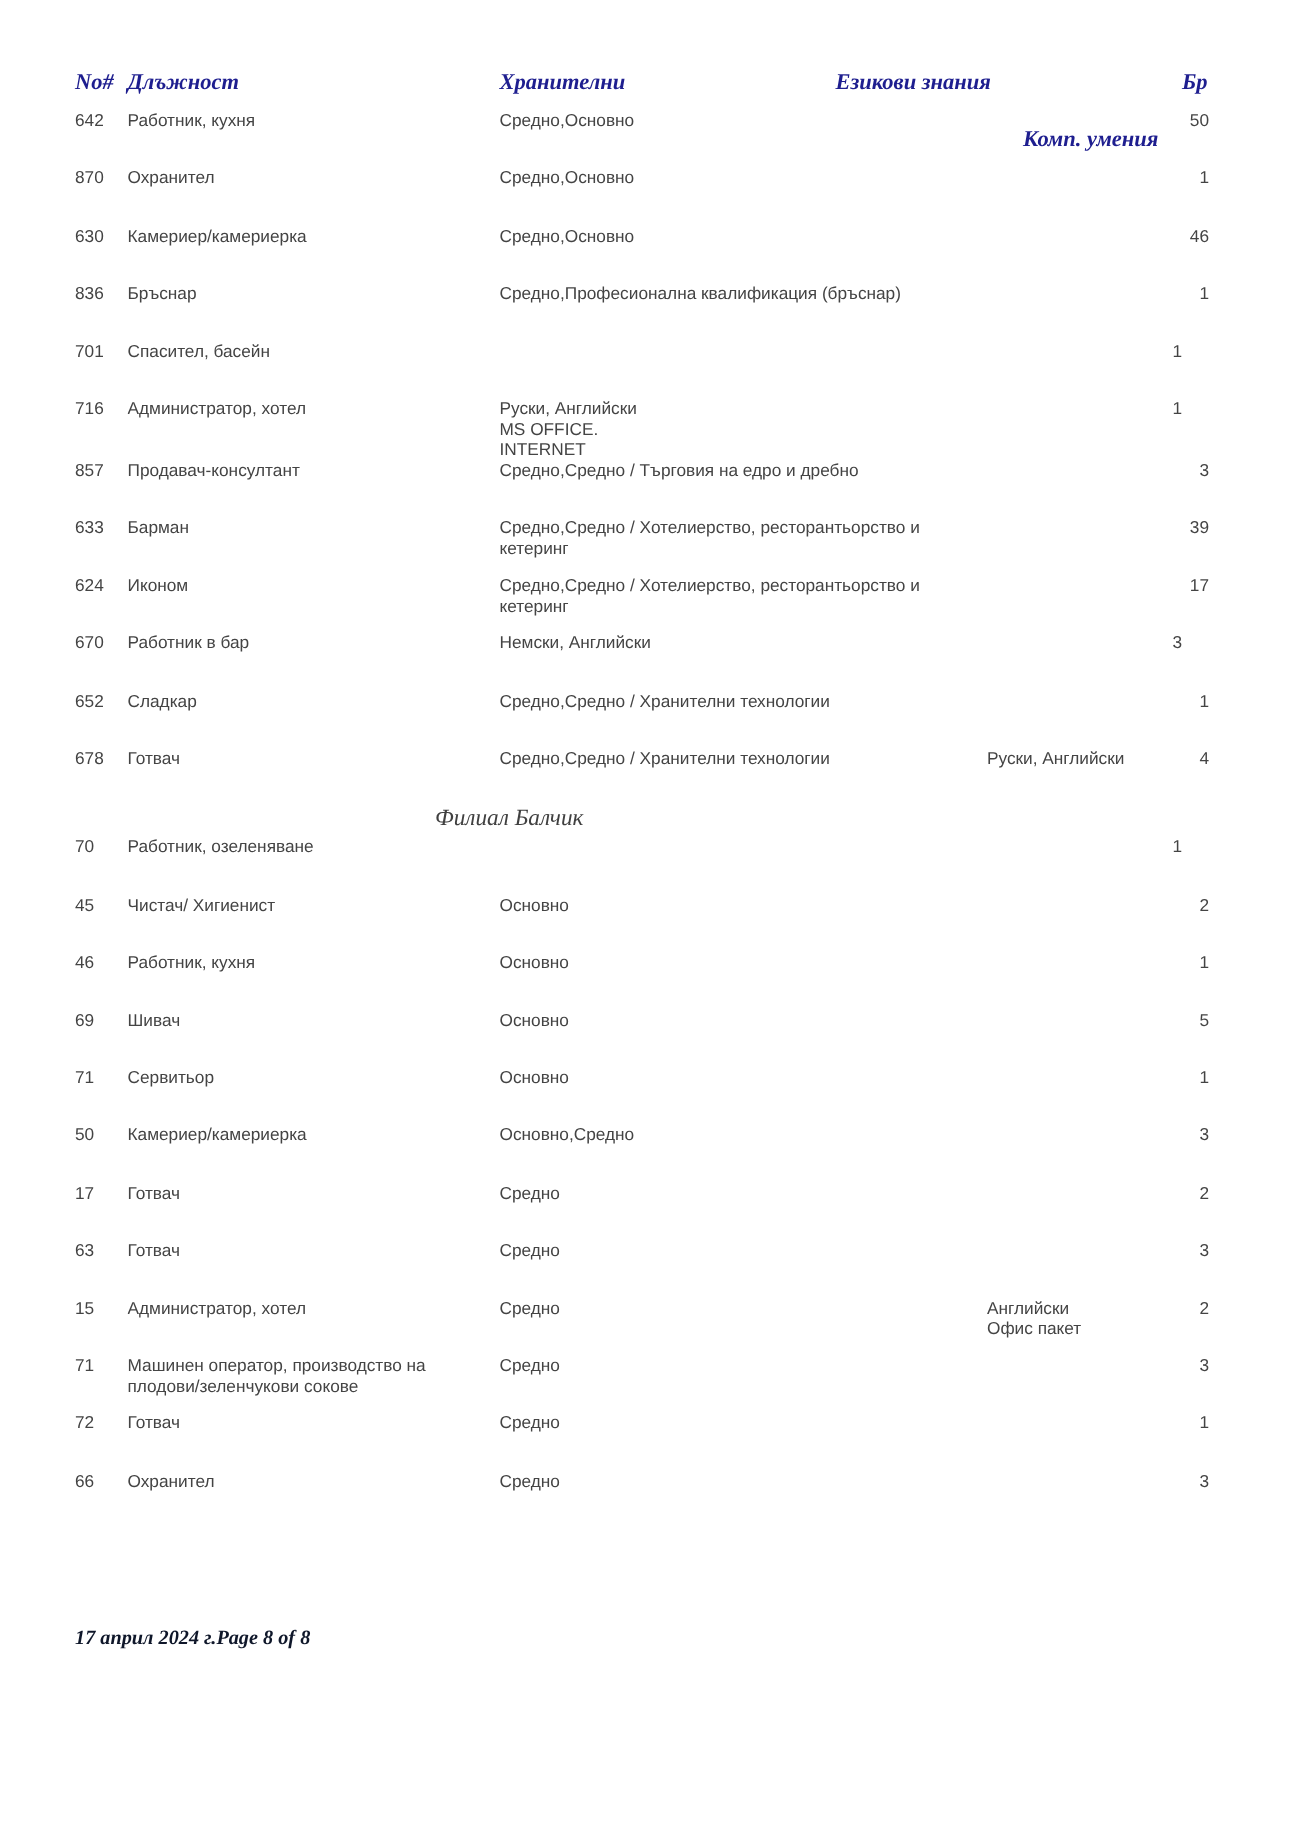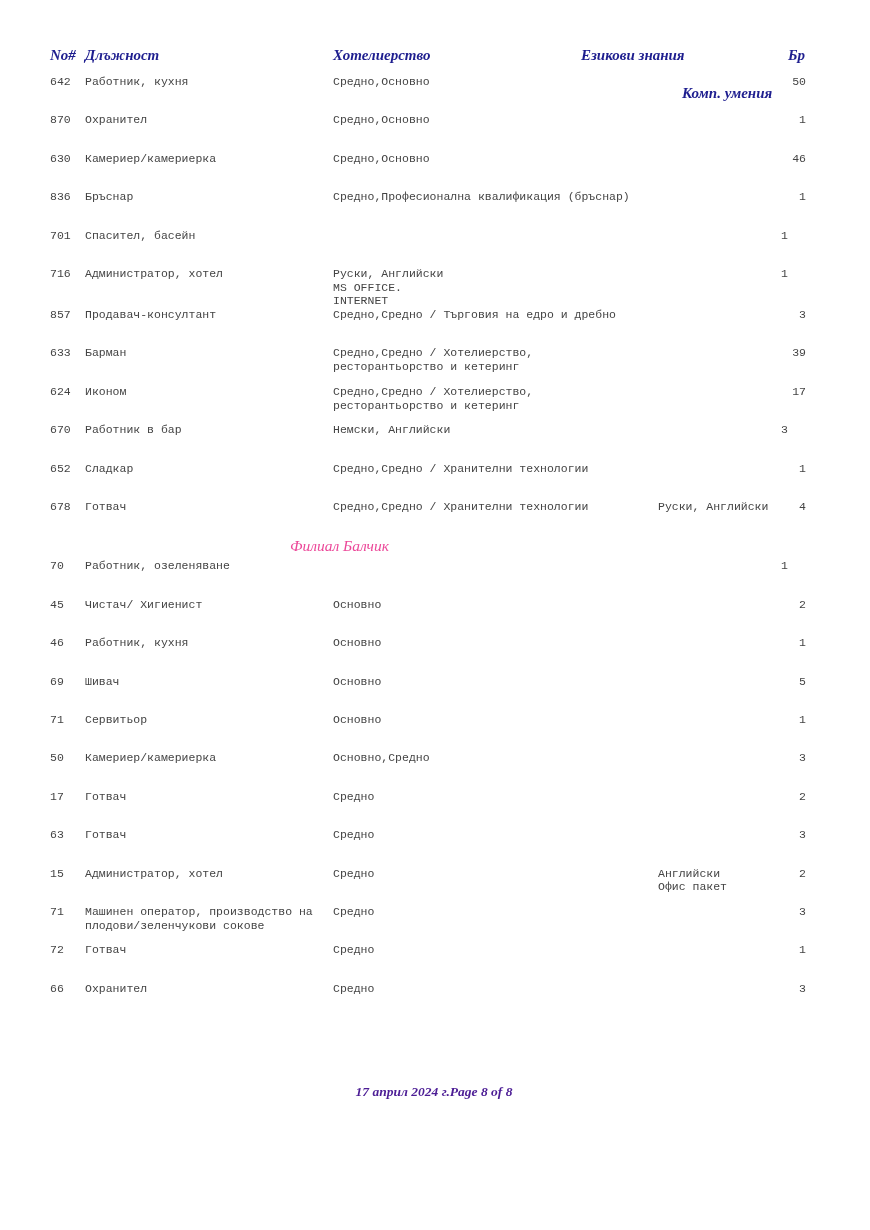--- a/index.html
+++ b/index.html
@@ -26,84 +26,83 @@
     font-family: "Liberation Serif", serif;
     font-weight: bold;
     font-style: italic;
     font-size: 15px;
     color: #1e1e8f;
   }
   .h { position: absolute; top: 0; white-space: nowrap; }
   .h-no   { left: 0; }
   .h-pos  { left: 35px; }
   .h-edu  { left: 283px; }
-  .h-lang { left: 507px; margin-left: 24px; }
+  .h-lang { left: 507px; }
   .h-comp { left: 632px; margin-top: 38px; }
   .h-cnt  { left: 738px; }
 
   
   .tbody {
     position: absolute;
     top: 75px;
     left: 50px;
     width: 756px;
     font-size: 11.5px;
     line-height: 13.7px;
     color: #444444;
   }
   .rows-group { display: block; }
   .row {
     display: grid;
     grid-template-columns: 35px 248px 325px 130px 18px;
     min-height: 38.4px;
     align-items: start;
-    font-family: Liberation Mono, monospace;
   }
   .c { overflow: hidden; }
   .c.pos { padding-right: 12px; }
   .c.edu { padding-right: 8px; }
   .c.skl > div { white-space: pre-line; }
   .c.cnt { text-align: right; }
 
   .section-heading {
     height: 21px;
     box-sizing: border-box;
     padding-top: 1px;
     margin-left: 240px;
     font-family: "Liberation Serif", serif;
     font-style: italic;
     font-size: 15.5px;
-    color: #ec4899;
+    color: #404040;
     white-space: nowrap;
   }
 
   
   .footer {
     position: absolute;
     top: 1084px;
     left: 50px;
     width: 768px;
     display: flex;
-    justify-content: center;
+    justify-content: flex-start;
     font-family: "Liberation Serif", serif;
     font-weight: bold;
     font-style: italic;
     font-size: 13.5px;
-    color: #4c1d95;
+    color: #0f172a;
   }
 </style>
 </head>
 <body>
 
 <div class="page">
 
   <div class="thead">
     <span class="h h-no">No#</span>
     <span class="h h-pos">Длъжност</span>
-    <span class="h h-edu">Хотелиерство</span>
+    <span class="h h-edu">Хранителни</span>
     <span class="h h-lang">Езикови знания</span>
     <span class="h h-comp">Комп. умения</span>
     <span class="h h-cnt">Бр</span>
   </div>
 
   <div class="tbody">
 
     <div class="rows-group">
 
         <div class="row">

